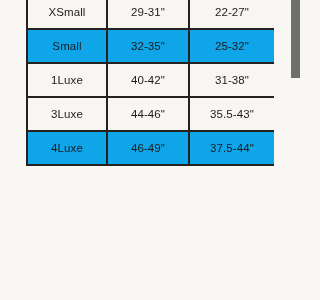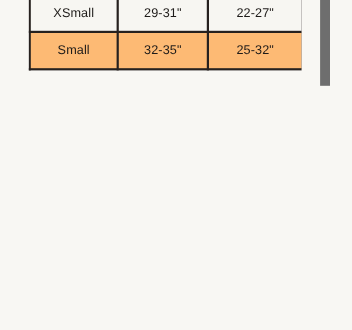--- a/index.html
+++ b/index.html
@@ -51,21 +51,21 @@
     vertical-align: middle;
     font-size: 11.5px;
     color: #1e1b19;
     letter-spacing: 0.1px;
     padding: 0 2px;
     line-height: 1.1;
     white-space: nowrap;
   }
 
   .row-light td { background: #f7f6f2; }
-  .row-shade td { background: #fdba74; margin-top: 20px; }
+  .row-shade td { background: #0ea5e9; margin-top: 20px; }
 
   
   .scrollbar-track {
     position: absolute;
     top: 0;
     right: 0;
     width: 9px;
     height: 300px;
     background: #f8f7f3;
   }
@@ -99,23 +99,38 @@
         </tr>
 
         <tr class="row-shade">
           <td>Small</td>
           <td>32-35"</td>
           <td>25-32"</td>
         </tr>
 
 
 
+        <tr class="row-light">
+          <td>1Luxe</td>
+          <td>40-42"</td>
+          <td>31-38"</td>
+        </tr>
 
 
+        <tr class="row-light">
+          <td>3Luxe</td>
+          <td>44-46"</td>
+          <td>35.5-43"</td>
+        </tr>
 
+        <tr class="row-shade">
+          <td>4Luxe</td>
+          <td>46-49"</td>
+          <td>37.5-44"</td>
+        </tr>
 
 
       </tbody>
     </table>
   </div>
 
   <div class="scrollbar-track">
     <div class="scrollbar-thumb"></div>
   </div>
 

